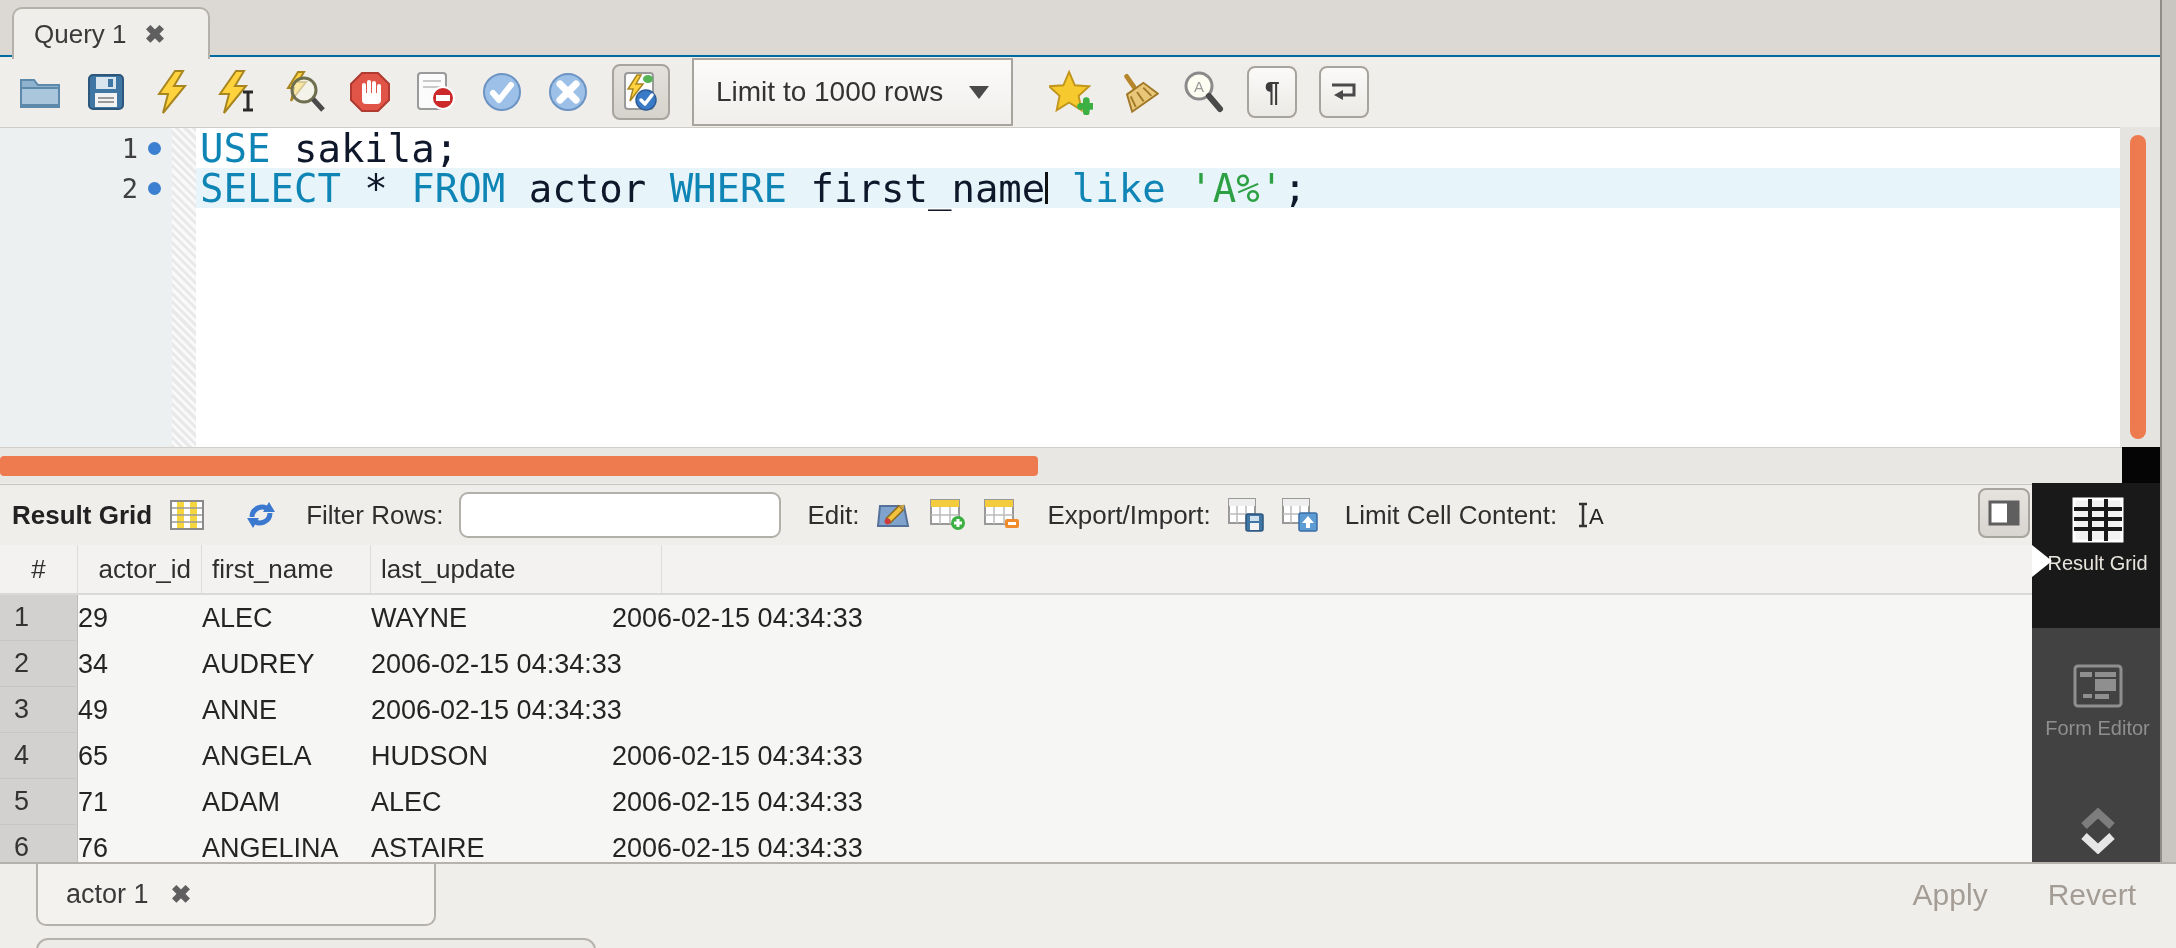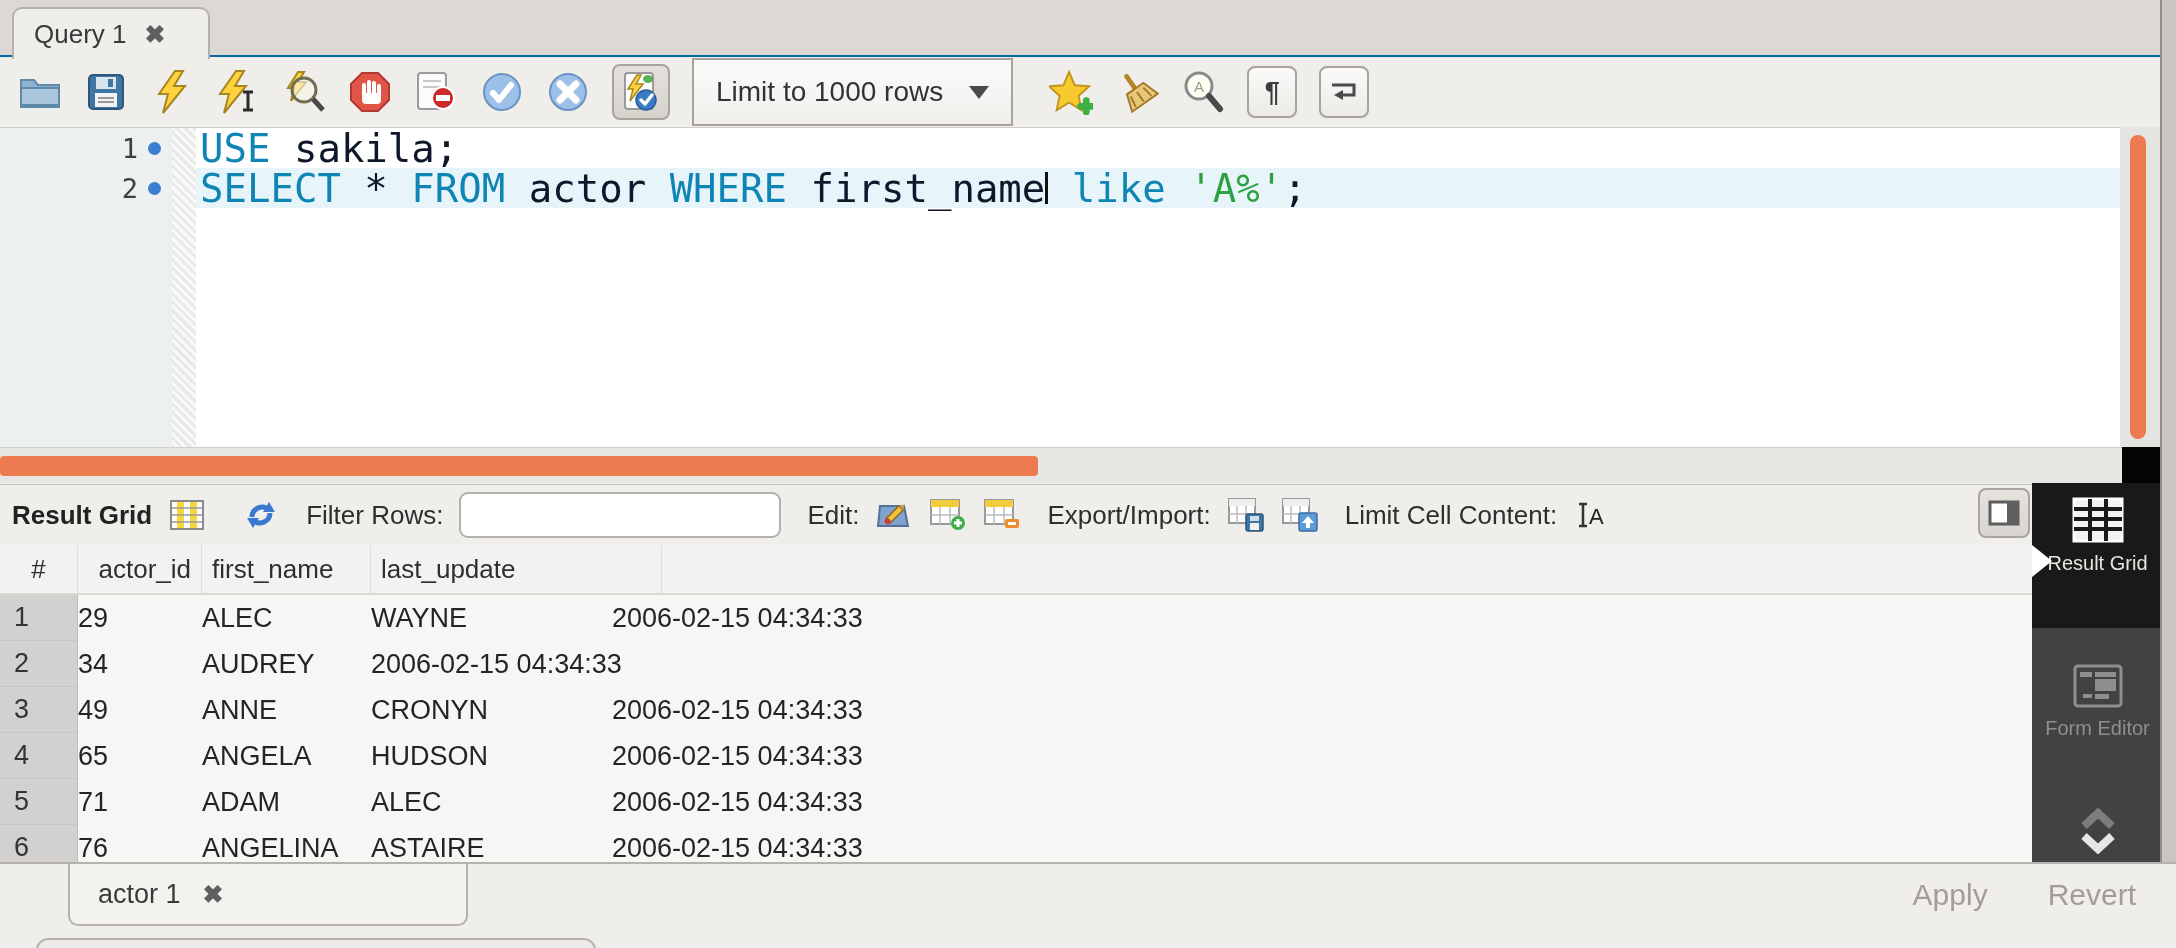--- a/index.html
+++ b/index.html
@@ -90,21 +90,21 @@
   .sb-notch { position:absolute; left:0; top:62px; width:0; height:0;
     border-top:16px solid transparent; border-bottom:16px solid transparent; border-left:20px solid #ffffff; }
   .sb-chevrons { position:absolute; left:0; bottom:8px; width:100%;
     display:flex; flex-direction:column; align-items:center; gap:2px; }
   
   .bottombar { position:absolute; left:0; top:862px; width:2176px; height:86px;
     background:#f0eeea; border-top:2px solid #b5b1ac; }
   .btab { position:absolute; left:36px; top:0; width:400px; height:62px;
     background:#f4f2ef; border:2px solid #b5b1ac; border-top:none;
     border-radius:0 0 10px 10px; display:flex; align-items:center; gap:22px;
-    padding:0 28px; font-size:27px; color:#3a3a3a;margin-left:32px; }
+    padding:0 28px; font-size:27px; color:#3a3a3a; }
   .btab2 { position:absolute; left:36px; top:74px; width:560px; height:30px;
     background:#edebe8; border:2px solid #b5b1ac; border-radius:12px 12px 0 0; }
   .apply-revert { position:absolute; right:40px; top:0; height:62px;
     display:flex; align-items:center; gap:60px; font-size:30px; color:#a49d96; }
 </style>
 </head>
 <body>
 
 <div class="tabbar">
   <div class="qtab">
@@ -398,21 +398,20 @@
       <div class="g-row">
         <div class="nc c0">2</div>
         <div class="dc c1">34</div>
         <div class="dc c2">AUDREY</div>
         <div class="dc c4">2006-02-15 04:34:33</div>
       </div>
       <div class="g-row">
         <div class="nc c0">3</div>
         <div class="dc c1">49</div>
         <div class="dc c2">ANNE</div>
-        <div class="dc c3">CRONYN</div>
         <div class="dc c4">2006-02-15 04:34:33</div>
       </div>
       <div class="g-row">
         <div class="nc c0">4</div>
         <div class="dc c1">65</div>
         <div class="dc c2">ANGELA</div>
         <div class="dc c3">HUDSON</div>
         <div class="dc c4">2006-02-15 04:34:33</div>
       </div>
       <div class="g-row">

